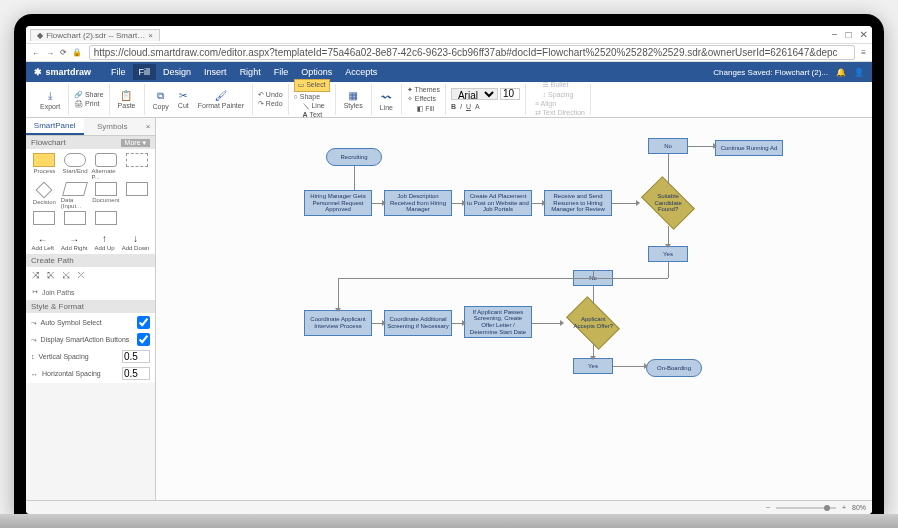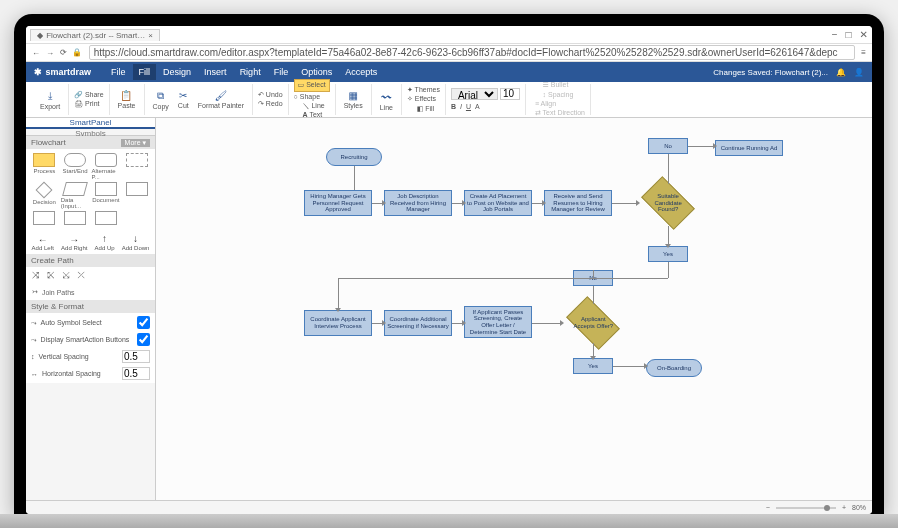--- a/index.html
+++ b/index.html
@@ -21,21 +21,21 @@
 .ribbon{height:36px;background:#fff;border-bottom:1px solid #ccc;display:flex;padding:2px 6px;font-size:7px;color:#555;}
 .rgrp{display:flex;flex-direction:column;align-items:center;justify-content:center;padding:0 5px;border-right:1px solid #e5e5e5;gap:1px;}
 .rgrp.h{flex-direction:row;gap:3px;}
 .rcol{display:flex;flex-direction:column;gap:1px;line-height:1.2;}
 .rbtn{display:flex;flex-direction:column;align-items:center;justify-content:center;gap:1px;padding:1px 3px;}
 .rbtn .ic{font-size:10px;color:#2b5797;}
 .highlight{background:#ffd966;padding:1px 3px;border:1px solid #d4a848;}
 select,input.sm{border:1px solid #ccc;font-size:10px;padding:0 2px;height:12px;}
 .body{flex:1;display:flex;overflow:hidden;}
 .sidebar{width:130px;background:#f5f5f5;border-right:1px solid #ccc;display:flex;flex-direction:column;font-size:8px;}
-.sidetabs{display:flex;height:18px;border-bottom:1px solid #ccc;flex-direction:column;}
+.sidetabs{display:flex;height:18px;border-bottom:1px solid #ccc;}
 .sidetabs span{flex:1;display:flex;align-items:center;justify-content:center;color:#777;}
 .sidetabs span.active{color:#2b5797;border-bottom:2px solid #2b5797;background:#fff;}
 .sechdr{background:#e5e5e5;padding:2px 5px;font-size:8px;color:#666;display:flex;align-items:center;}
 .sechdr .more{margin-left:auto;background:#aaa;color:#fff;padding:0 4px;font-size:7px;}
 .shapegrid{display:grid;grid-template-columns:repeat(4,1fr);gap:2px;padding:4px;background:#fff;}
 .shape{display:flex;flex-direction:column;align-items:center;gap:1px;font-size:6px;color:#666;}
 .shape .sbox{width:22px;height:14px;border:1px solid #999;background:#fff;}
 .shape.sel .sbox{background:#ffd966;border-color:#d4a848;}
 .round{border-radius:7px;}
 .para{transform:skewX(-15deg);}

